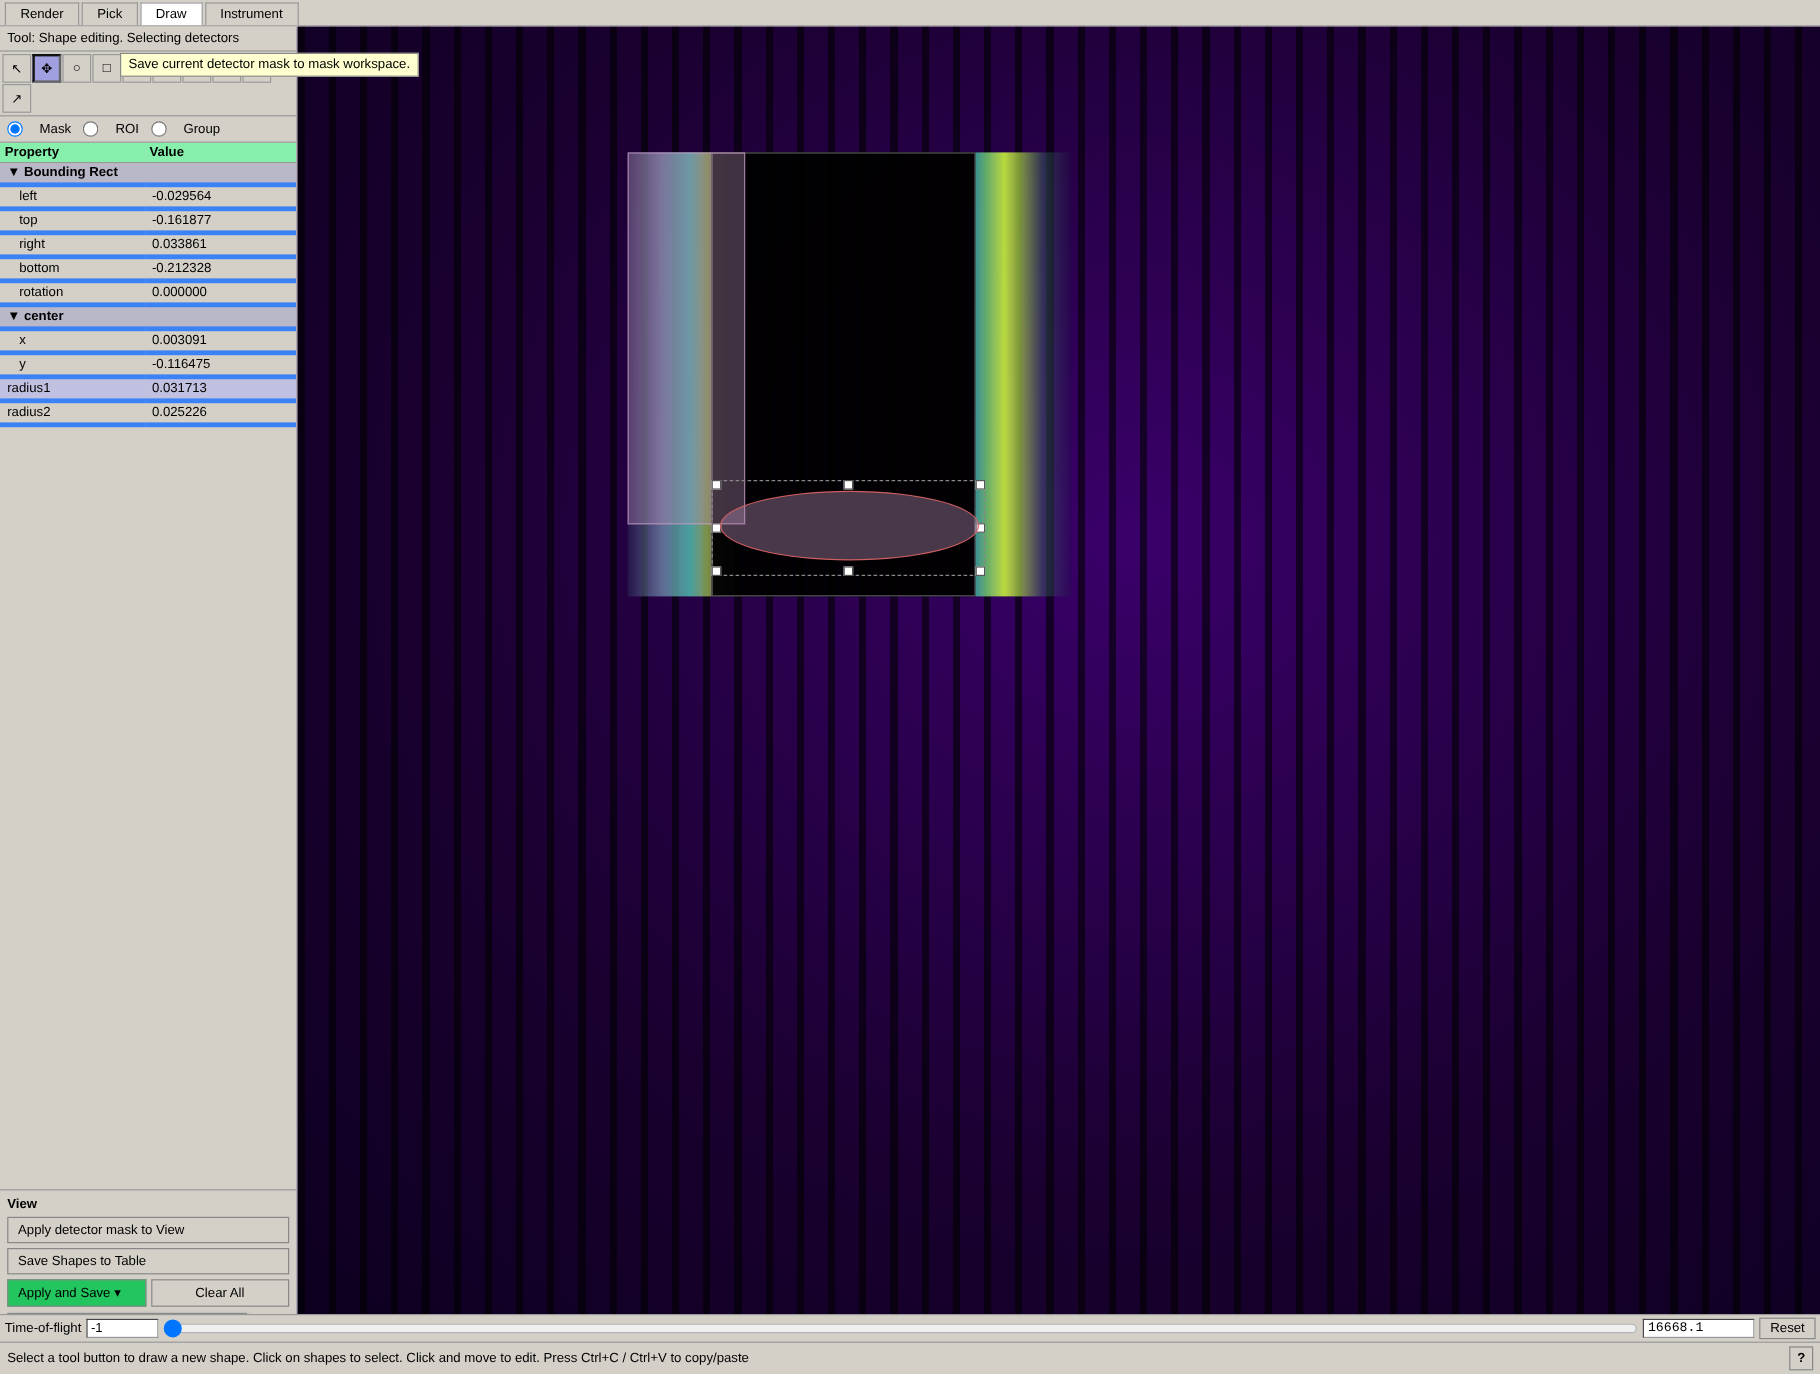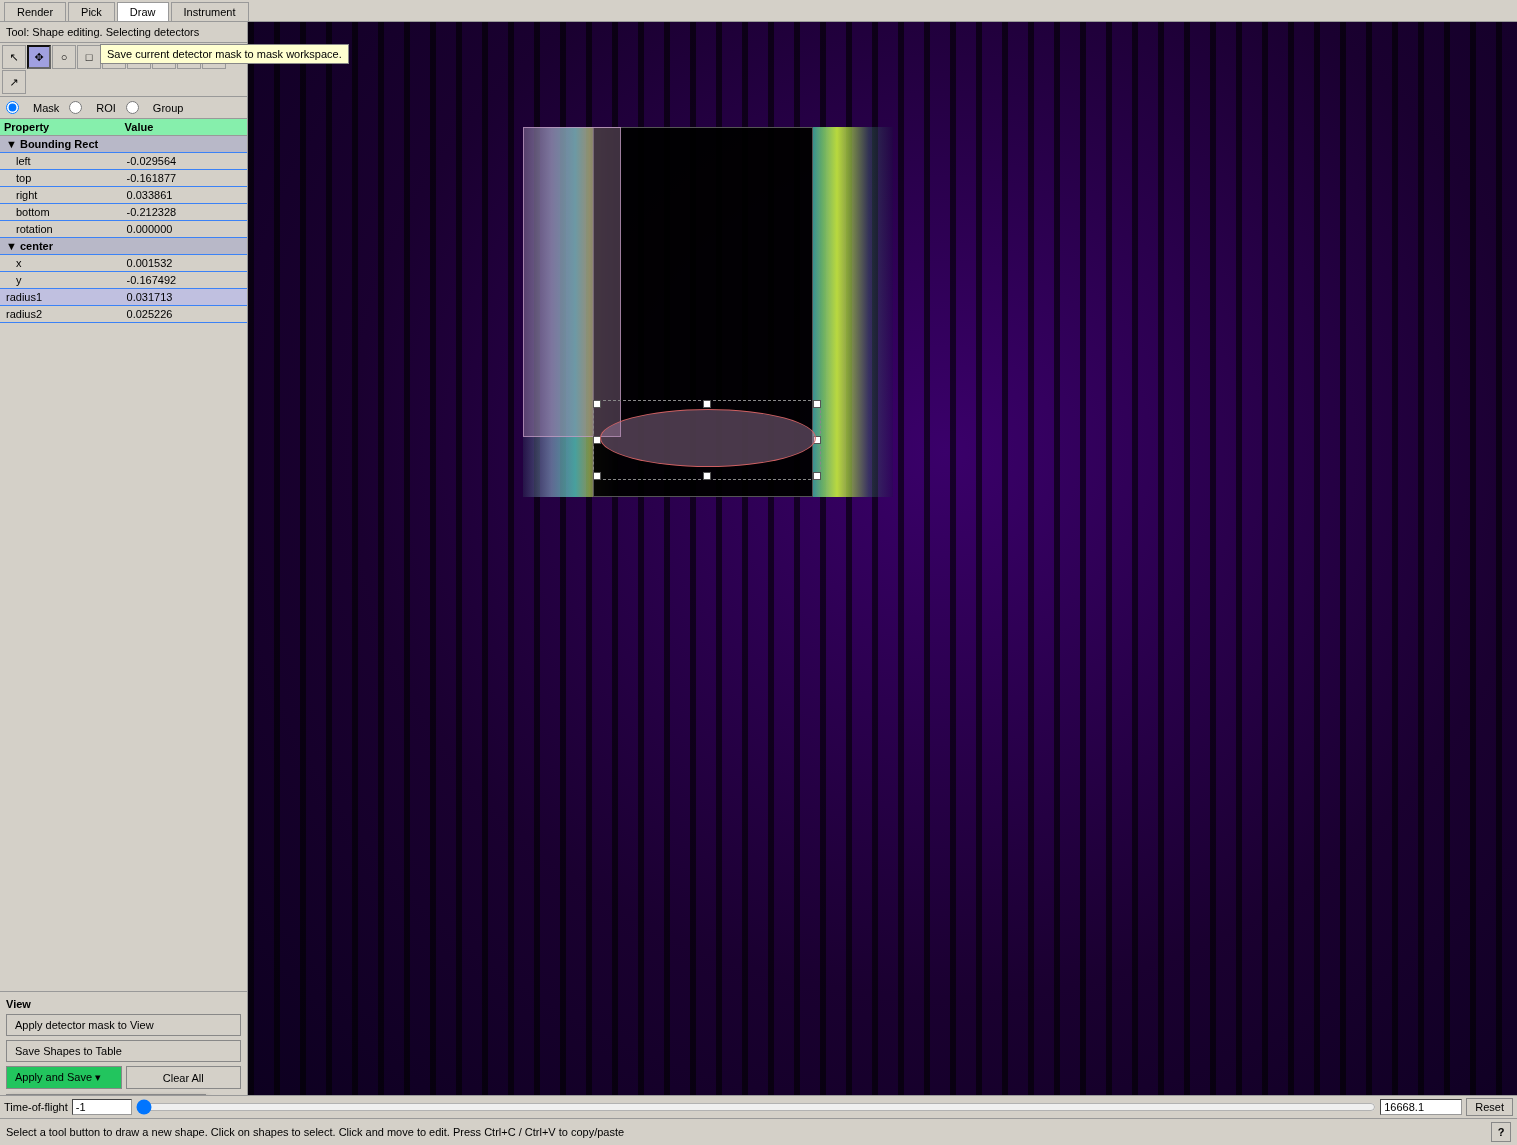--- a/index.html
+++ b/index.html
@@ -114,21 +114,21 @@
     .prop-group-header {
       background: #b8b8c8;
       padding: 2px 4px;
       font-weight: bold;
     }
     .prop-group-header td {
       padding: 2px 4px;
     }
     .prop-table td {
       padding: 2px 6px;
-      border-bottom: 1px solid #3b82f6;
+      border-bottom: 4px solid #3b82f6;
     }
     .prop-table tr.highlighted td {
       background: #c0c0e0;
     }
     .prop-indent {
       padding-left: 16px !important;
     }
 
     
     .view-section {
@@ -224,25 +224,26 @@
       border: 1px inset #999;
       padding: 1px 3px;
       font-size: 11px;
       background: white;
     }
     .tof-slider {
       flex: 1;
       height: 16px;
     }
     .tof-value {
-      width: 82px;
+      width: 93px;
       border: 1px inset #999;
       padding: 1px 3px;
       font-size: 11px;
       background: white;
+      font-family: Liberation Mono, monospace;
     }
     .reset-btn {
       padding: 2px 8px;
       border: 1px solid #888;
       background: #d4d0c8;
       cursor: pointer;
       font-size: 11px;
     }
 
     
@@ -449,25 +450,25 @@
           </tr>
           <tr>
             <td class="prop-indent">rotation</td>
             <td>0.000000</td>
           </tr>
           <tr class="prop-group-header">
             <td colspan="2">▼ center</td>
           </tr>
           <tr>
             <td class="prop-indent">x</td>
-            <td>0.001532</td>
+            <td>0.003091</td>
           </tr>
           <tr>
             <td class="prop-indent">y</td>
-            <td>-0.167492</td>
+            <td>-0.116475</td>
           </tr>
           <tr class="highlighted">
             <td>radius1</td>
             <td>0.031713</td>
           </tr>
           <tr>
             <td>radius2</td>
             <td>0.025226</td>
           </tr>
         </tbody>

